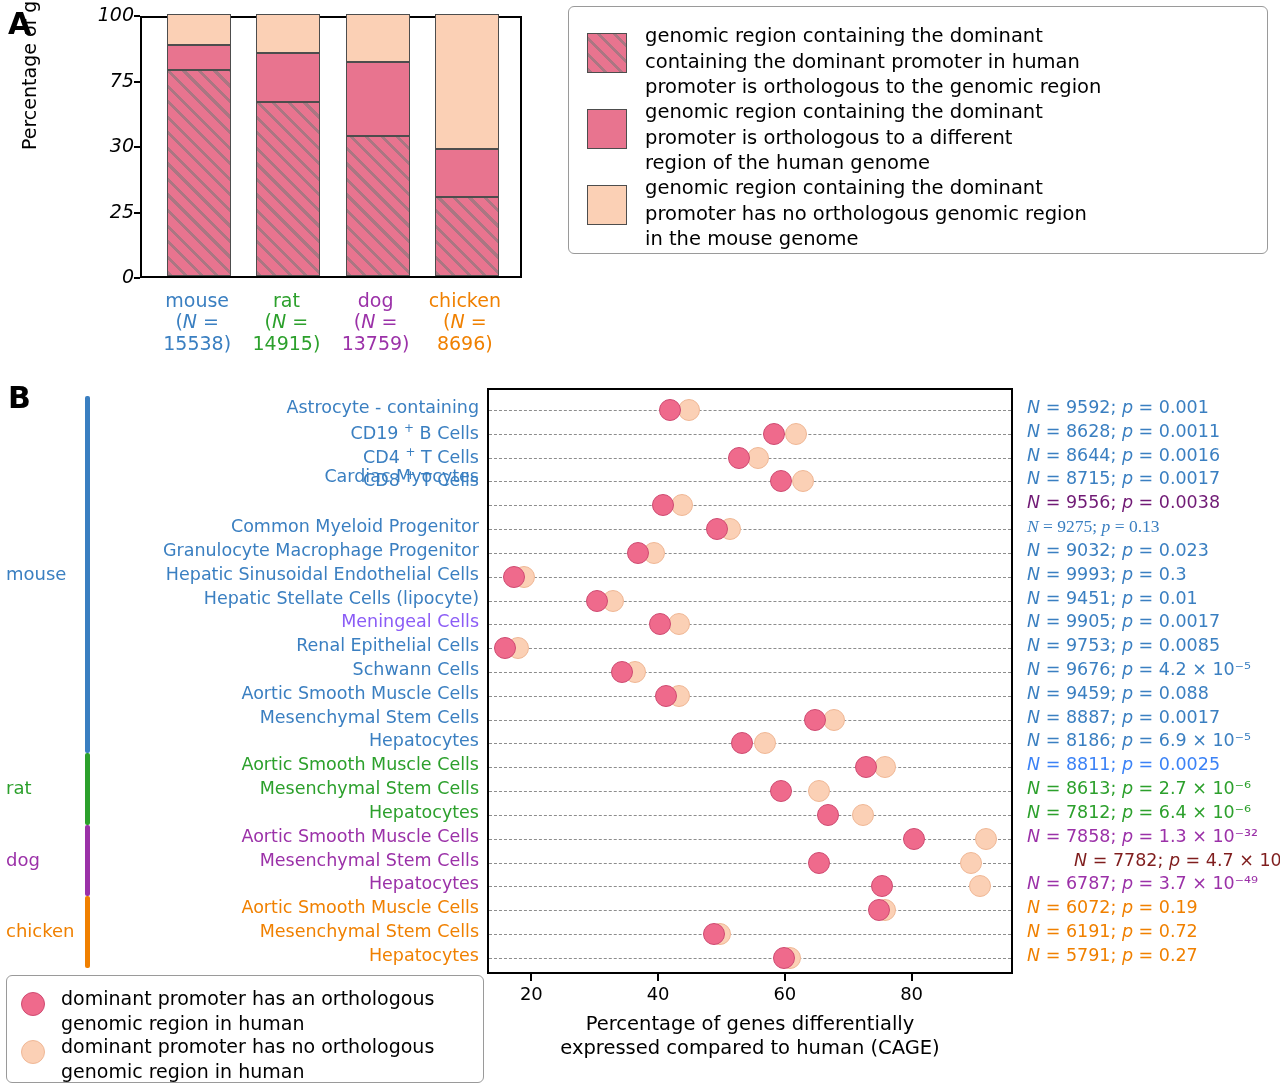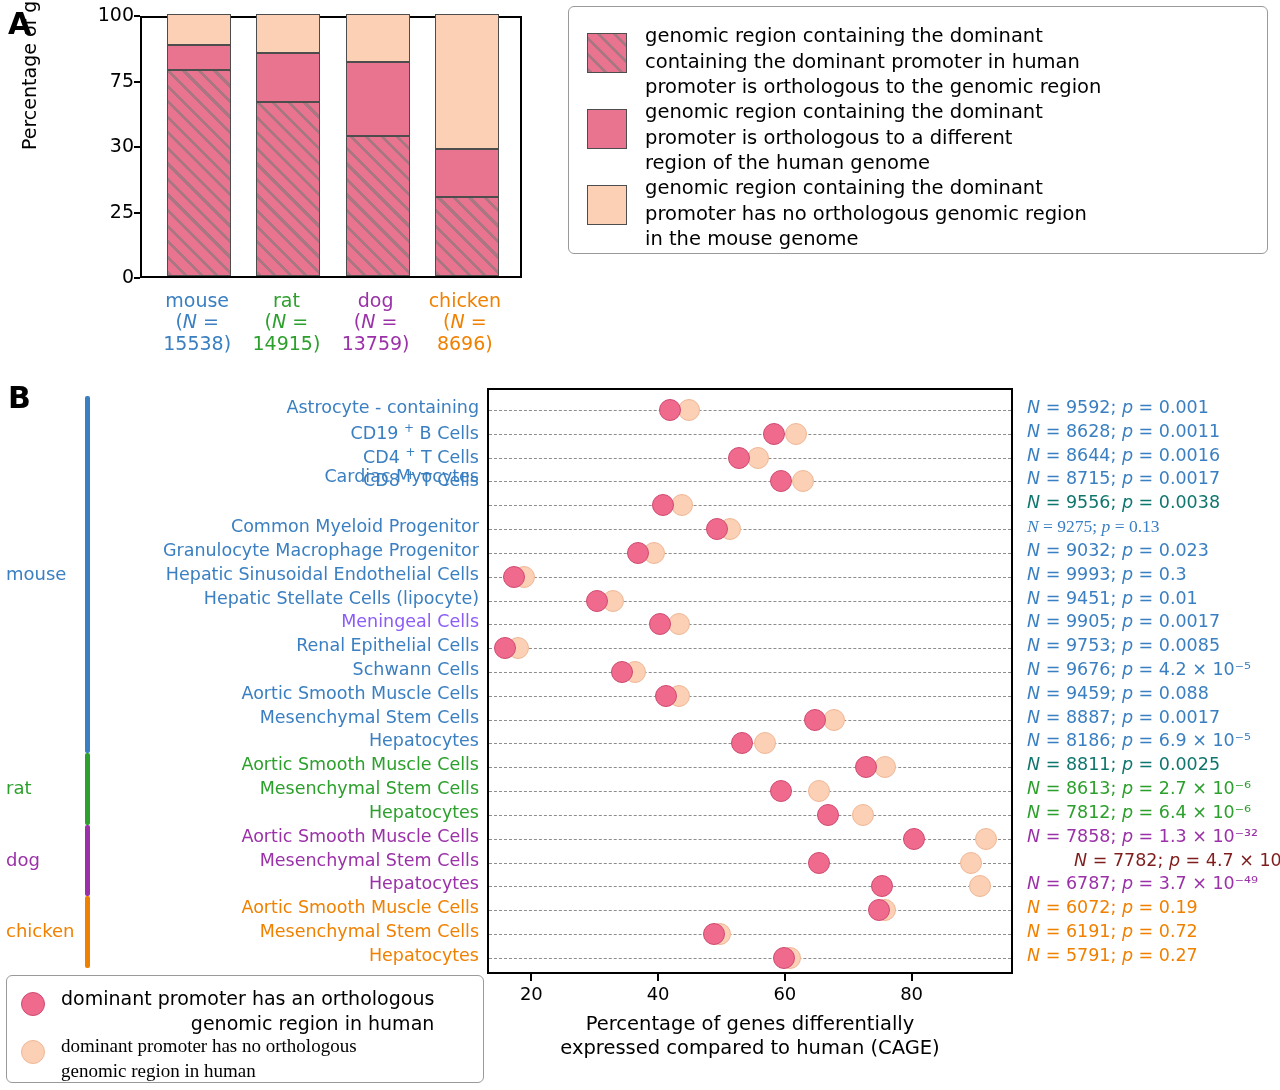--- a/index.html
+++ b/index.html
@@ -2,21 +2,21 @@
 <html><head>
 <meta charset="utf-8">
 <style>
   html,body{margin:0;padding:0;}
   body{width:1280px;height:1090px;background:#ffffff;font-family:"DejaVu Sans",sans-serif;color:#000;position:relative;overflow:hidden;}
   .panel-letter{position:absolute;font-size:30px;font-weight:bold;font-family:"DejaVu Sans",sans-serif;}
   
   #panelA-letter{left:8px;top:6px;}
   #panelA-plot{position:absolute;left:140px;top:16px;width:382px;height:262px;border:2px solid #000;box-sizing:border-box;background:#fff;}
   #panelA-ylabel{position:absolute;left:18px;top:150px;transform:rotate(-90deg);transform-origin:left top;font-size:19px;white-space:nowrap;}
-  .ya-tick{position:absolute;right:0;font-size:19px;text-align:right;width:40px;}
+  .ya-tick{position:absolute;right:0;font-size:19px;text-align:right;width:40px;font-style:italic;}
   #panelA-yticks{position:absolute;left:90px;top:16px;height:262px;width:44px;}
   .ya-mark{position:absolute;left:134px;width:6px;height:2px;background:#000;}
   .barcol{position:absolute;bottom:0;width:64px;}
   .seg{position:absolute;left:0;width:100%;box-sizing:border-box;border:1.6px solid #4d4d4d;}
   .seg.s1{background:#e8748f;background-image:repeating-linear-gradient(45deg,rgba(120,120,120,.55) 0 3px,rgba(0,0,0,0) 3px 11px);}
   .seg.s2{background:#e8748f;}
   .seg.s3{background:#fbd0b5;}
   .xlab{position:absolute;font-size:19px;text-align:center;line-height:1.12;}
   
   #legendA{position:absolute;left:568px;top:6px;width:700px;height:248px;border:1.5px solid #9a9a9a;border-radius:6px;background:#fff;box-sizing:border-box;}
@@ -233,32 +233,32 @@
     <div class="rowlabel" style="top: 873.423px; right: 801px; color: rgb(155, 49, 168);">Hepatocytes</div>
     <div class="rowlabel" style="top: 897.244px; right: 801px; color: rgb(240, 128, 0);">Aortic Smooth Muscle Cells</div>
     <div class="rowlabel" style="top: 921.065px; right: 801px; color: rgb(240, 128, 0);">Mesenchymal Stem Cells</div>
     <div class="rowlabel" style="top: 944.886px; right: 801px; color: rgb(240, 128, 0);">Hepatocytes</div>
   </div>
 <div id="panelB-stats">
     <div class="rowstat" style="top: 397px; left: 1027px; color: rgb(58, 127, 193);"><span class="ital">N</span> = 9592; <span class="ital">p</span> = 0.001</div>
     <div class="rowstat" style="top: 420.821px; left: 1027px; color: rgb(58, 127, 193);"><span class="ital">N</span> = 8628; <span class="ital">p</span> = 0.0011</div>
     <div class="rowstat" style="top: 444.642px; left: 1027px; color: rgb(58, 127, 193);"><span class="ital">N</span> = 8644; <span class="ital">p</span> = 0.0016</div>
     <div class="rowstat" style="top: 468.463px; left: 1027px; color: rgb(58, 127, 193);"><span class="ital">N</span> = 8715; <span class="ital">p</span> = 0.0017</div>
-    <div class="rowstat" style="top: 492.285px; left: 1027px; color: #0f766e;"><span class="ital">N</span> = 9556; <span class="ital">p</span> = 0.0038</div>
+    <div class="rowstat" style="top: 492.285px; left: 1027px; color: #701a75;"><span class="ital">N</span> = 9556; <span class="ital">p</span> = 0.0038</div>
     <div class="rowstat" style="top: 516.106px; left: 1027px; color: rgb(58, 127, 193); font-family: Liberation Serif, serif;"><span class="ital">N</span> = 9275; <span class="ital">p</span> = 0.13</div>
     <div class="rowstat" style="top: 539.927px; left: 1027px; color: rgb(58, 127, 193);"><span class="ital">N</span> = 9032; <span class="ital">p</span> = 0.023</div>
     <div class="rowstat" style="top: 563.748px; left: 1027px; color: rgb(58, 127, 193);"><span class="ital">N</span> = 9993; <span class="ital">p</span> = 0.3</div>
     <div class="rowstat" style="top: 587.569px; left: 1027px; color: rgb(58, 127, 193);"><span class="ital">N</span> = 9451; <span class="ital">p</span> = 0.01</div>
     <div class="rowstat" style="top: 611.39px; left: 1027px; color: rgb(58, 127, 193);"><span class="ital">N</span> = 9905; <span class="ital">p</span> = 0.0017</div>
     <div class="rowstat" style="top: 635.211px; left: 1027px; color: rgb(58, 127, 193);"><span class="ital">N</span> = 9753; <span class="ital">p</span> = 0.0085</div>
     <div class="rowstat" style="top: 659.033px; left: 1027px; color: rgb(58, 127, 193);"><span class="ital">N</span> = 9676; <span class="ital">p</span> = 4.2 × 10⁻⁵</div>
     <div class="rowstat" style="top: 682.854px; left: 1027px; color: rgb(58, 127, 193);"><span class="ital">N</span> = 9459; <span class="ital">p</span> = 0.088</div>
     <div class="rowstat" style="top: 706.675px; left: 1027px; color: rgb(58, 127, 193);"><span class="ital">N</span> = 8887; <span class="ital">p</span> = 0.0017</div>
     <div class="rowstat" style="top: 730.496px; left: 1027px; color: rgb(58, 127, 193);"><span class="ital">N</span> = 8186; <span class="ital">p</span> = 6.9 × 10⁻⁵</div>
-    <div class="rowstat" style="top: 754.317px; left: 1027px; color: #0f766e;"><span class="ital">N</span> = 8811; <span class="ital">p</span> = 0.0025</div>
+    <div class="rowstat" style="top: 754.317px; left: 1027px; color: #3b82f6;"><span class="ital">N</span> = 8811; <span class="ital">p</span> = 0.0025</div>
     <div class="rowstat" style="top: 778.138px; left: 1027px; color: rgb(44, 160, 44);"><span class="ital">N</span> = 8613; <span class="ital">p</span> = 2.7 × 10⁻⁶</div>
     <div class="rowstat" style="top: 801.959px; left: 1027px; color: rgb(44, 160, 44);"><span class="ital">N</span> = 7812; <span class="ital">p</span> = 6.4 × 10⁻⁶</div>
     <div class="rowstat" style="top: 825.78px; left: 1027px; color: rgb(155, 49, 168);"><span class="ital">N</span> = 7858; <span class="ital">p</span> = 1.3 × 10⁻³²</div>
     <div class="rowstat" style="top: 849.602px; left: 1074px; color: #7f1d1d;"><span class="ital">N</span> = 7782; <span class="ital">p</span> = 4.7 × 10⁻⁸⁹</div>
     <div class="rowstat" style="top: 873.423px; left: 1027px; color: rgb(155, 49, 168);"><span class="ital">N</span> = 6787; <span class="ital">p</span> = 3.7 × 10⁻⁴⁹</div>
     <div class="rowstat" style="top: 897.244px; left: 1027px; color: rgb(240, 128, 0);"><span class="ital">N</span> = 6072; <span class="ital">p</span> = 0.19</div>
     <div class="rowstat" style="top: 921.065px; left: 1027px; color: rgb(240, 128, 0);"><span class="ital">N</span> = 6191; <span class="ital">p</span> = 0.72</div>
     <div class="rowstat" style="top: 944.886px; left: 1027px; color: rgb(240, 128, 0);"><span class="ital">N</span> = 5791; <span class="ital">p</span> = 0.27</div>
   </div>
 <div id="panelB-species">
@@ -280,28 +280,28 @@
     <div class="xb-tick" style="left: 784.855px; top: 983px;">60</div>
     <div class="xb-mark" style="left: 910.602px; top: 974px;"></div>
     <div class="xb-tick" style="left: 911.602px; top: 983px;">80</div>
   </div>
 <div id="panelB-xlabel">
     <div>Percentage of genes differentially</div>
     <div>expressed compared to human (CAGE)</div>
   </div>
 
 <div id="legendB">
-    <div class="legB-row" style="top: 10px; text-align: right;">
+    <div class="legB-row" style="top: 10px;">
       <div class="legB-dot dark"></div>
       <div class="legB-text">
         <div>dominant promoter has an orthologous</div>
         <div>genomic region in human</div>
       </div>
     </div>
-    <div class="legB-row" style="top: 58px; font-family: Liberation Serif, serif;">
+    <div class="legB-row" style="top: 58px;">
       <div class="legB-dot light"></div>
       <div class="legB-text">
         <div>dominant promoter has no orthologous</div>
         <div>genomic region in human</div>
       </div>
     </div>
   </div>
 
 <div class="ya-mark" style="top: 15px;"></div>
 <div class="ya-mark" style="top: 80.5px;"></div>

